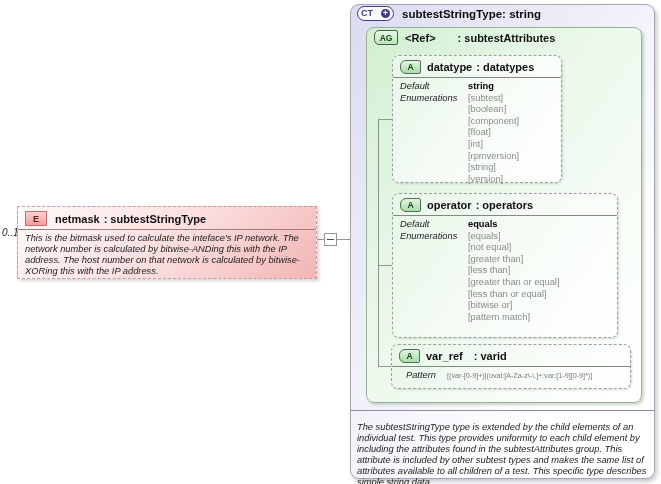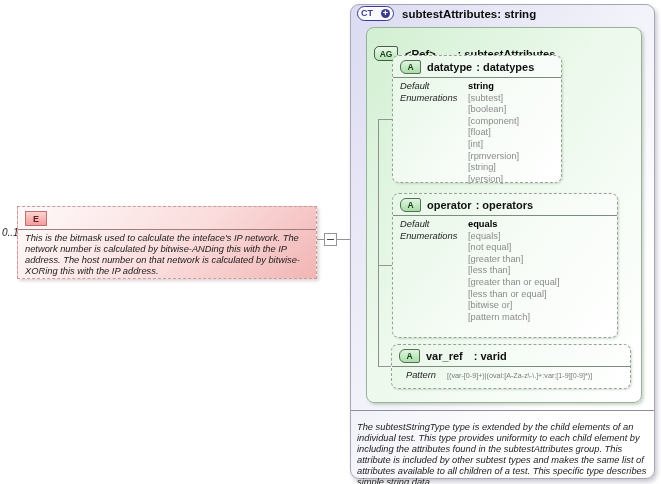--- a/index.html
+++ b/index.html
@@ -60,21 +60,21 @@
   }
   .ct-title{font-size:11.5px;font-weight:bold;color:#0d0d0d;white-space:nowrap;}
 
   
   .ag-box{
     left:366px;top:27px;width:276px;height:376px;
     border:1px solid #9bb09b;border-radius:8px;
     background:linear-gradient(125deg,#d2efd2 0%,#ecf9ec 45%,#ffffff 95%);
     box-shadow:2px 2px 3px rgba(110,140,110,0.35);
   }
-  .ag-header{left:374px;top:46px;display:flex;align-items:center;gap:7px;}
+  .ag-header{left:374px;top:30px;display:flex;align-items:center;gap:7px;}
   .ag-badge{
     width:22px;height:13px;background:linear-gradient(#e9f9e9,#b7e7b7);
     border:1px solid #4c5c4c;border-radius:5px 2px 2px 5px;
     color:#1e3a1e;font-size:8.5px;font-weight:bold;
   }
   .ag-title{font-size:11px;font-weight:bold;color:#111;white-space:nowrap;}
   .ag-title .gap{margin-left:22px;}
 
   
   .v-line{background:#8f8f8f;width:1px;}
@@ -117,39 +117,40 @@
 </head>
 <body>
 
 <div class="stage">
 
   <div class="abs card-label">0..1</div>
 
   <div class="abs elem-box">
     <div class="elem-header">
       <span class="badge e-badge">E</span>
+      <span class="title"><span>netmask</span><span class="tsep">: subtestStringType</span></span>
     </div>
     <div class="elem-divider"></div>
     <div class="doc-text">This is the bitmask used to calculate the inteface's IP network.  The network number is calculated by bitwise-ANDing this with the IP address. The host number on that network is calculated by bitwise-XORing this with the IP address.</div>
   </div>
 
   <div class="abs h-line line-a"></div>
   <div class="abs collapse-box">
     <span class="minus-glyph"></span>
   </div>
   <div class="abs h-line line-b"></div>
 
   <div class="abs ct-panel"></div>
 
   <div class="abs ct-header">
     <span class="ct-badge">
       <span class="ct-badge-text">CT</span>
       <span class="plus-disc">+</span>
     </span>
-    <span class="ct-title"><span>subtestAttributes</span><span class="tsep">: string</span></span>
+    <span class="ct-title"><span>subtestStringType</span><span class="tsep">: string</span></span>
   </div>
 
   <div class="abs ag-box"></div>
 
   <div class="abs ag-header">
     <span class="badge ag-badge">AG</span>
     <span class="ag-title"><span>&lt;Ref&gt;</span><span class="gap">: subtestAttributes</span></span>
   </div>
 
   <div class="abs v-line tree-v"></div>

